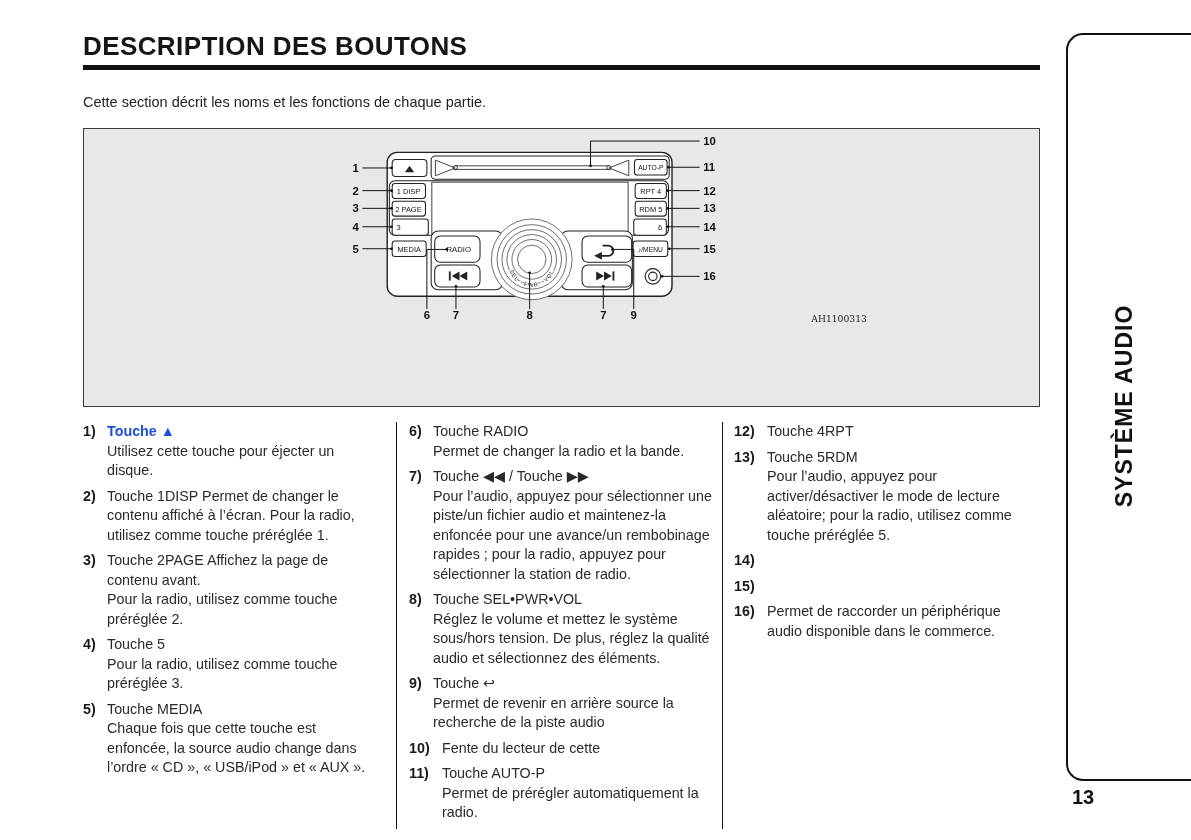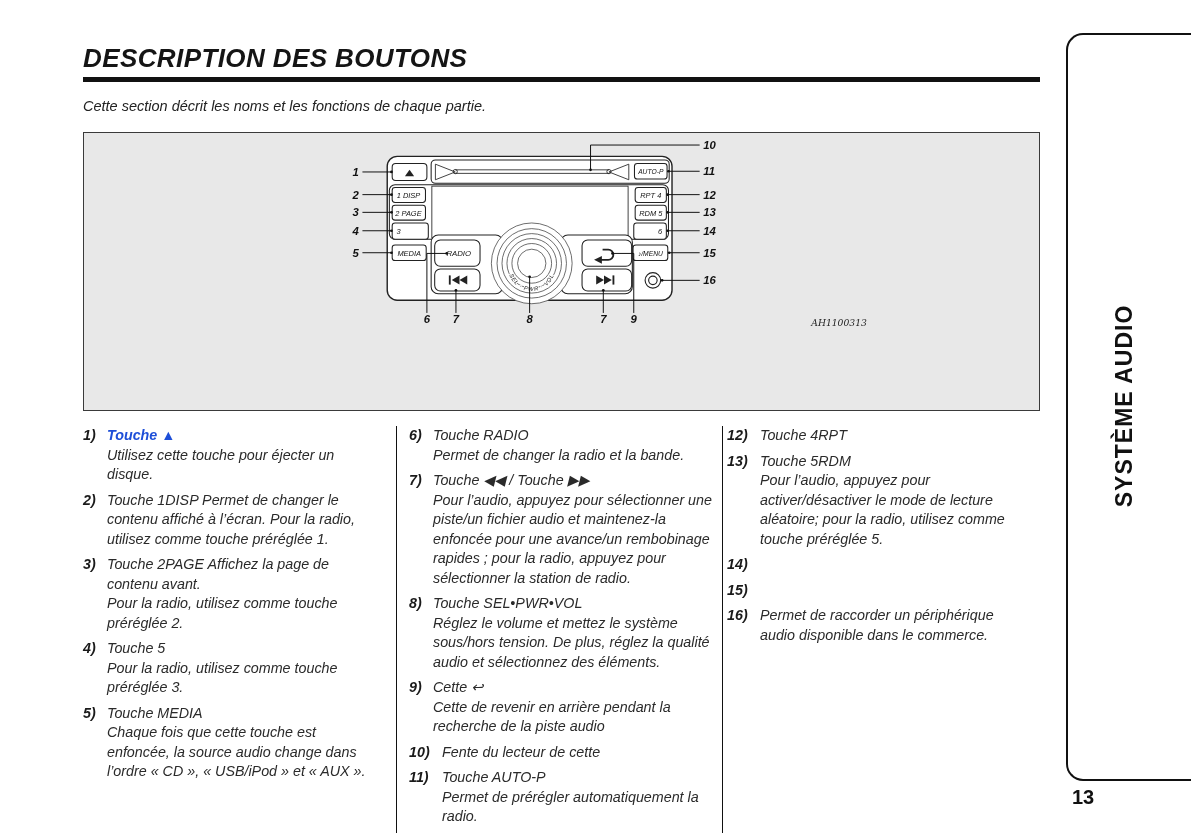--- a/index.html
+++ b/index.html
@@ -1,27 +1,27 @@
 <!DOCTYPE html>
 <html><head>
 <meta charset="utf-8">
 <style>
   html,body{margin:0;padding:0;width:1191px;height:840px;background:#ffffff;overflow:hidden;}
   body{font-family:"Liberation Sans", sans-serif;color:#1a1a1a;position:relative;}
-  .content{position:absolute;left:83px;top:16px;width:957px;font-style:italic;}
+  .content{position:absolute;left:83px;top:4px;width:957px;}
   .page-title{margin:29px 0 0 0;font-size:26px;line-height:1;font-weight:bold;letter-spacing:.4px;color:#151515;}
   .title-rule{margin-top:6px;height:5px;background:#111;}
-  .intro{margin-top:16px;font-size:14.5px;color:#222;}
+  .intro{margin-top:24px;font-size:14.5px;color:#222;}
   .figure{margin-top:18px;position:relative;border:1px solid #3a3a3a;background:#e8e8e8;height:277px;}
   .figure svg{display:block;}
   .cols{display:flex;margin-top:15px;align-items:stretch;}
   .col{box-sizing:border-box;}
   .col-1{width:297px;margin-right:16px;}
   .col-2{width:326px;border-left:1.5px solid #111;padding-left:12px;}
-  .col-3{width:305px;border-left:1.5px solid #111;padding-left:4px;}
+  .col-3{width:305px;border-left:1.5px solid #111;padding-left:11px;}
   .item{display:flex;margin-bottom:6px;font-size:14.3px;line-height:19.5px;color:#2a2a2a;}
   .num{font-weight:bold;flex:none;width:24px;color:#1a1a1a;}
   .num.wide{width:33px;}
   .ibody{flex:1;}
   .ititle{}
   .ititle.tbold{font-weight:bold;color:#1d4ed8;}
   .itext{white-space:pre-line;}
   .side-tab{position:absolute;left:1066px;top:33px;width:130px;height:744px;border:2px solid #111;border-right:none;border-radius:17px 0 0 17px;background:#fff;}
   .side-label{position:absolute;left:1124px;top:406px;transform:translate(-50%,-50%) rotate(-90deg);white-space:nowrap;font-size:23px;font-weight:bold;letter-spacing:1px;color:#111;}
   .page-num{position:absolute;left:1072px;top:786px;font-size:20px;font-weight:bold;color:#111;}
@@ -236,22 +236,22 @@
       <div class="item">
         <span class="num">8)</span>
         <div class="ibody">
             <div class="ititle">Touche SEL•PWR•VOL</div>
         <div class="itext">Réglez le volume et mettez le système sous/hors tension. De plus, réglez la qualité audio et sélectionnez des éléments.</div>
           </div>
       </div>
       <div class="item">
         <span class="num">9)</span>
         <div class="ibody">
-            <div class="ititle">Cette ↩</div>
-        <div class="itext">Cette de revenir en arrière pendant la recherche de la piste audio</div>
+            <div class="ititle">Touche ↩</div>
+        <div class="itext">Permet de revenir en arrière source la recherche de la piste audio</div>
           </div>
       </div>
       <div class="item">
         <span class="num wide">10)</span>
         <div class="ibody">
             <div class="ititle">Fente du lecteur de cette</div>
           </div>
       </div>
       <div class="item">
         <span class="num wide">11)</span>

